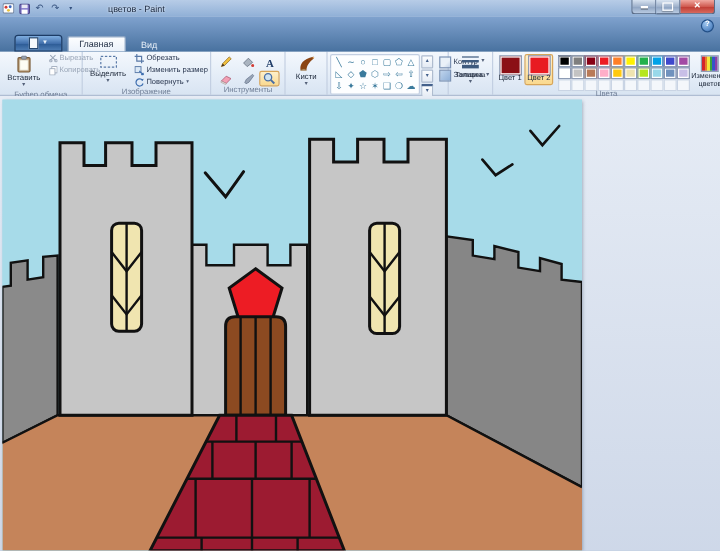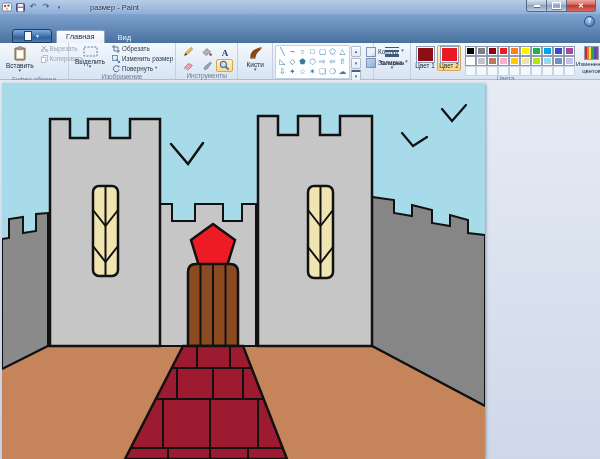--- a/index.html
+++ b/index.html
@@ -91,21 +91,21 @@
         <svg width="9" height="9" viewBox="0 0 9 9">
             <rect x="0.5" y="0.5" width="8" height="8" rx="1" fill="#7E74C8" stroke="#4A4486"></rect>
             <rect x="2" y="0.8" width="5" height="3" fill="#E8EAF4"></rect>
             <rect x="2" y="5" width="5" height="3.5" fill="#FFF"></rect>
           </svg>
       </span>
       <span class="ico glyph">↶</span>
       <span class="ico glyph">↷</span>
       <span class="ico glyph" style="font-size:5px;">▾</span>
     </div>
-    <span class="title">размер - Paint</span>
+    <span class="title">цветов - Paint</span>
     <div class="winbtns">
       <span class="wbtn min">
           <span class="minbar"></span>
         </span>
       <span class="wbtn max">
           <span class="maxbox"></span>
         </span>
       <span class="wbtn close">✕</span>
     </div>
   </div>

